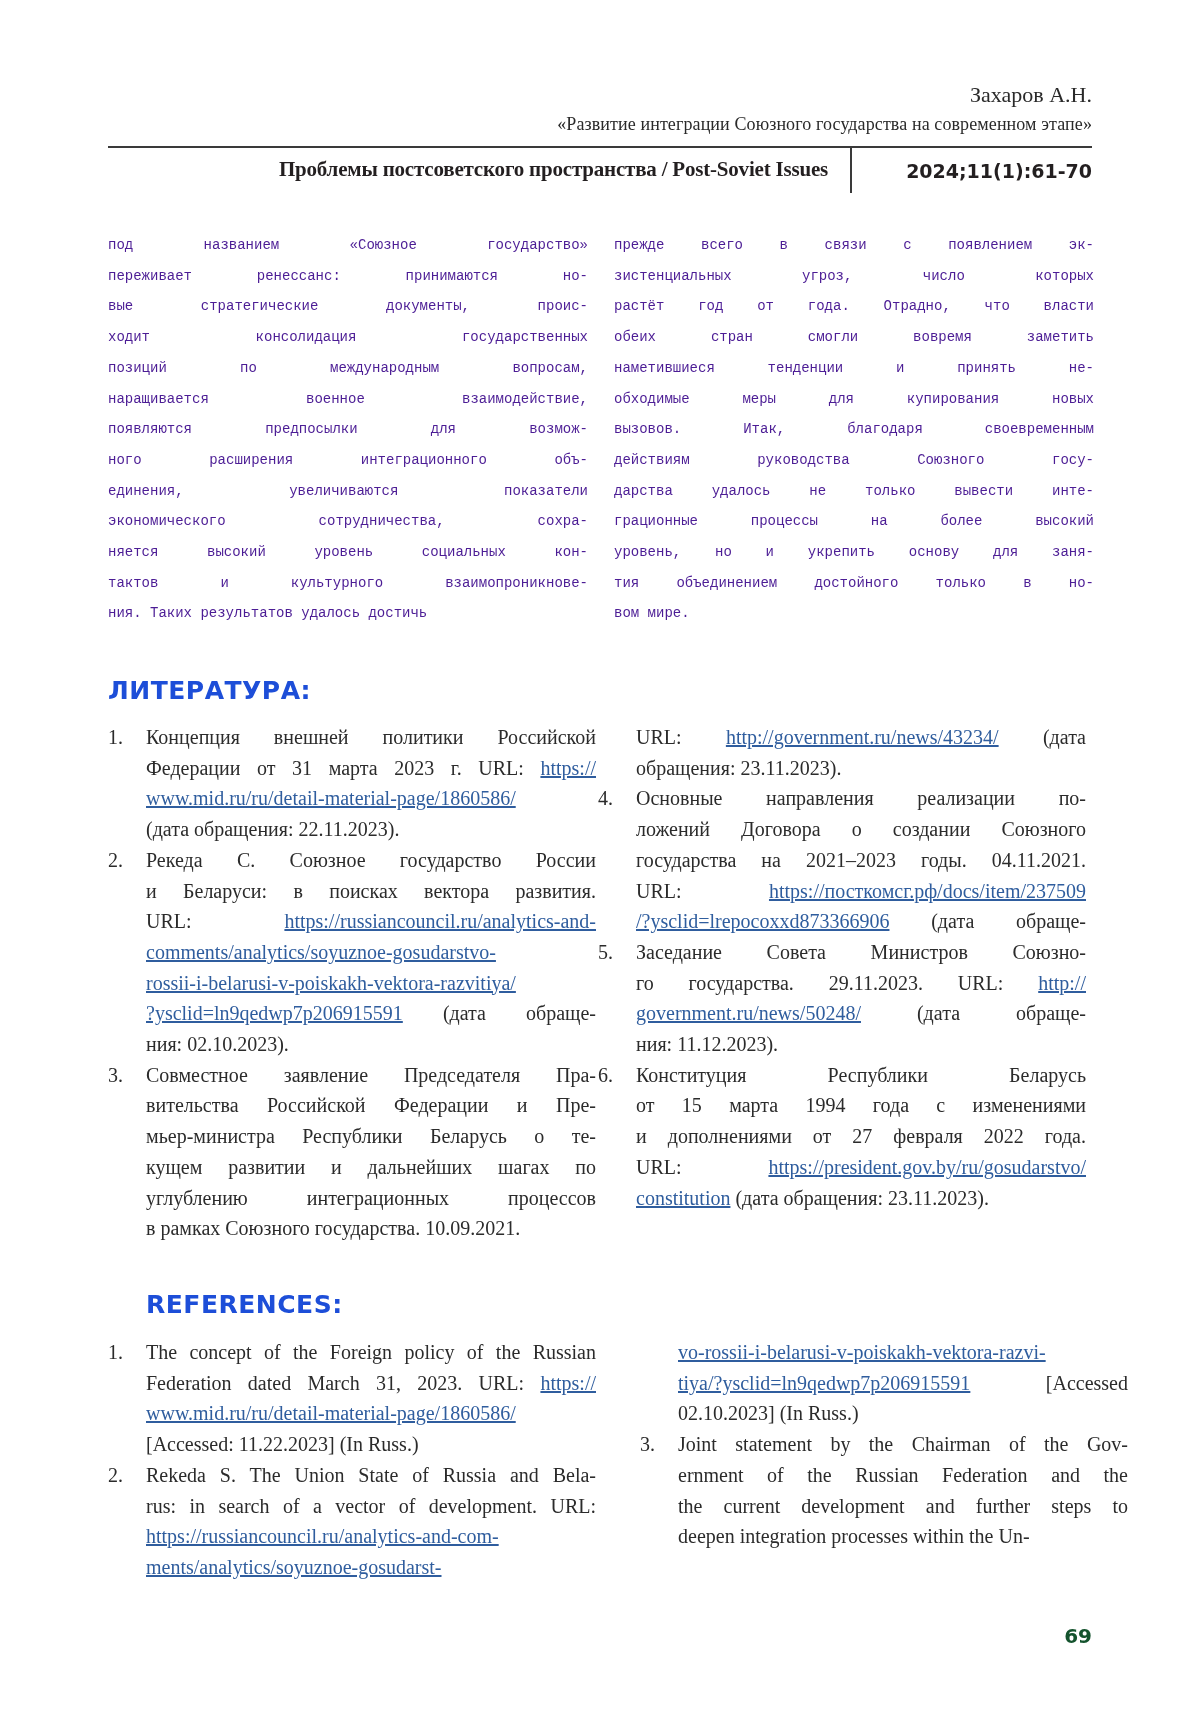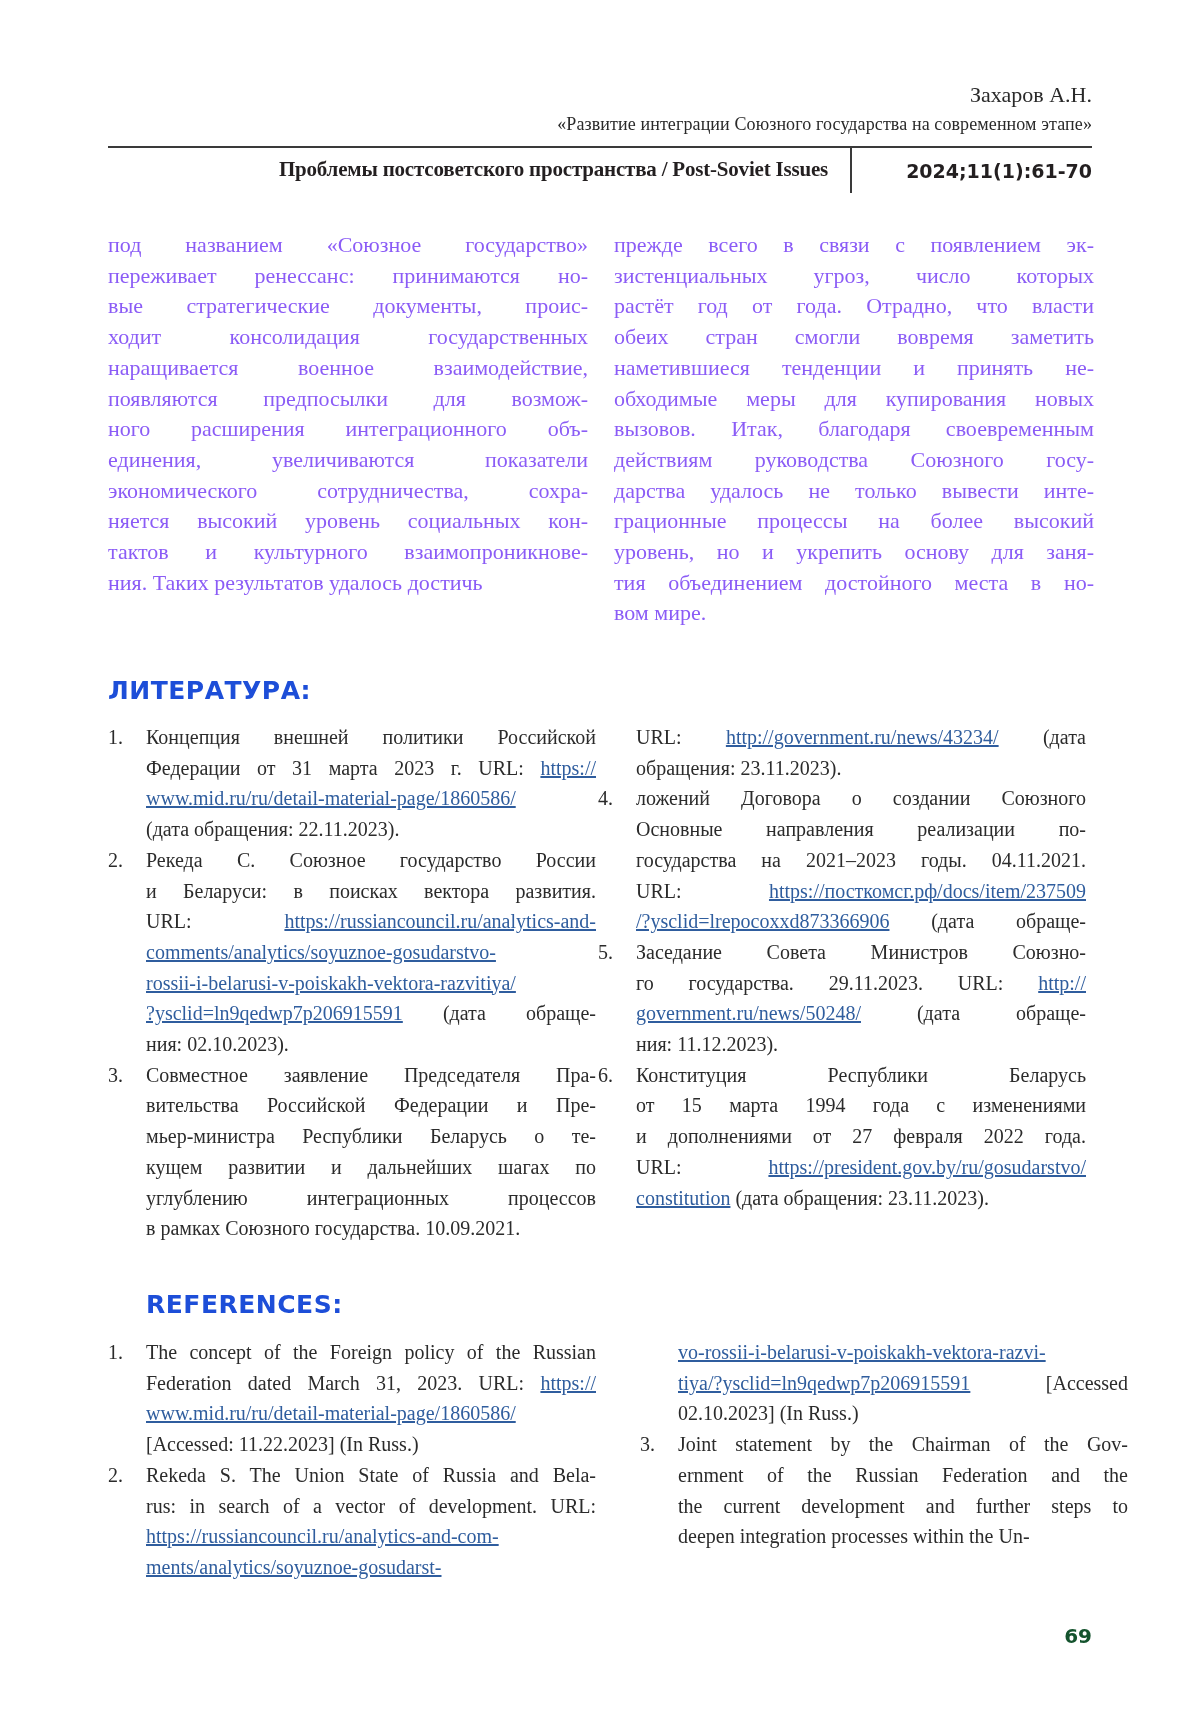--- a/index.html
+++ b/index.html
@@ -11,21 +11,21 @@
 
   
   .hdr-author { position: absolute; right: 108px; top: 82px; font-size: 22px; color: #2a2a2a; }
   .hdr-title { position: absolute; right: 108px; top: 114px; font-size: 18px; color: #2a2a2a; letter-spacing: 0.1px; }
   .hdr-rule { position: absolute; left: 108px; right: 108px; top: 146px; height: 0; border-top: 2px solid #3a3a3a; }
   .hdr-journal { position: absolute; left: 108px; width: 720px; text-align: right; top: 157px; font-size: 21px; font-weight: bold; color: #231f20; letter-spacing: -0.2px; }
   .hdr-divider { position: absolute; left: 850px; top: 147px; width: 2px; height: 46px; background: #3a3a3a; }
   .hdr-issue { position: absolute; right: 108px; top: 160px; font-size: 19px; font-weight: bold; color: #231f20; }
 
   
-  .col { position: absolute; width: 480px; font-size: 22px; line-height: 30.7px; text-align: justify; text-align-last: left; color: #8b5cf6; }
+  .col { position: absolute; width: 480px; font-size: 14px; line-height: 30.7px; text-align: justify; text-align-last: left; color: #4c1d95; font-family: Liberation Mono, monospace; }
   .col.left { left: 108px; top: 230px; }
   .col.right { left: 614px; top: 230px; }
   .line { display: block; white-space: nowrap; text-align: justify; text-align-last: justify; }
   .line.last { text-align-last: left; }
 
   
   .heading { position: absolute; left: 108px; font-size: 25px; font-weight: bold; letter-spacing: 0.5px; color: #1d4ed8; }
   .heading.lit { top: 676px; }
   .heading.ref { top: 1290px; }
 
@@ -54,20 +54,21 @@
   <div class="hdr-rule"></div>
   <div class="hdr-journal serif">Проблемы постсоветского пространства / Post-Soviet Issues</div>
   <div class="hdr-divider"></div>
   <div class="hdr-issue sans">2024;11(1):61-70</div>
 
   <div class="col left serif" id="col-left">
       <span class="line">под названием «Союзное государство»</span>
       <span class="line">переживает ренессанс: принимаются но-</span>
       <span class="line">вые стратегические документы, проис-</span>
       <span class="line">ходит консолидация государственных</span>
+      <span class="line">позиций по международным вопросам,</span>
       <span class="line">наращивается военное взаимодействие,</span>
       <span class="line">появляются предпосылки для возмож-</span>
       <span class="line">ного расширения интеграционного объ-</span>
       <span class="line">единения, увеличиваются показатели</span>
       <span class="line">экономического сотрудничества, сохра-</span>
       <span class="line">няется высокий уровень социальных кон-</span>
       <span class="line">тактов и культурного взаимопроникнове-</span>
       <span class="line last">ния. Таких результатов удалось достичь</span>
     </div>
   <div class="col right serif" id="col-right">
@@ -75,21 +76,21 @@
       <span class="line">зистенциальных угроз, число которых</span>
       <span class="line">растёт год от года. Отрадно, что власти</span>
       <span class="line">обеих стран смогли вовремя заметить</span>
       <span class="line">наметившиеся тенденции и принять не-</span>
       <span class="line">обходимые меры для купирования новых</span>
       <span class="line">вызовов. Итак, благодаря своевременным</span>
       <span class="line">действиям руководства Союзного госу-</span>
       <span class="line">дарства удалось не только вывести инте-</span>
       <span class="line">грационные процессы на более высокий</span>
       <span class="line">уровень, но и укрепить основу для заня-</span>
-      <span class="line">тия объединением достойного места в но-</span>
+      <span class="line">тия объединением достойного только в но-</span>
       <span class="line last">вом мире.</span>
     </div>
 
   <div class="heading lit sans">ЛИТЕРАТУРА:</div>
   <div class="reflist l1 serif" id="lit-left">
       <div class="ref">
         <span class="num">1.</span>
         <span class="rl"><span>Концепция внешней политики Российской</span></span>
         <span class="rl"><span>Федерации от 31 марта 2023 г. URL: </span><span class="link">https://</span></span>
         <span class="rl"><span class="link">www.mid.ru/ru/detail-material-page/1860586/</span></span>
@@ -115,22 +116,22 @@
         <span class="rl last"><span>в рамках Союзного государства. 10.09.2021.</span></span>
       </div>
     </div>
   <div class="reflist r1 serif" id="lit-right">
       <div class="ref cont">
         <span class="rl"><span>URL: </span><span class="link">http://government.ru/news/43234/</span><span> (дата</span></span>
         <span class="rl last"><span>обращения: 23.11.2023).</span></span>
       </div>
       <div class="ref">
         <span class="num">4.</span>
+        <span class="rl"><span>Основные направления реализации по-</span></span>
         <span class="rl"><span>ложений Договора о создании Союзного</span></span>
-        <span class="rl"><span>Основные направления реализации по-</span></span>
         <span class="rl"><span>государства на 2021–2023 годы. 04.11.2021.</span></span>
         <span class="rl"><span>URL: </span><span class="link">https://посткомсг.рф/docs/item/237509</span></span>
         <span class="rl"><span class="link">/?ysclid=lrepocoxxd873366906</span><span> (дата обраще-</span></span>
       </div>
       <div class="ref">
         <span class="num">5.</span>
         <span class="rl"><span>Заседание Совета Министров Союзно-</span></span>
         <span class="rl"><span>го государства. 29.11.2023. URL: </span><span class="link">http://</span></span>
         <span class="rl"><span class="link">government.ru/news/50248/</span><span> (дата обраще-</span></span>
         <span class="rl last"><span>ния: 11.12.2023).</span></span>

